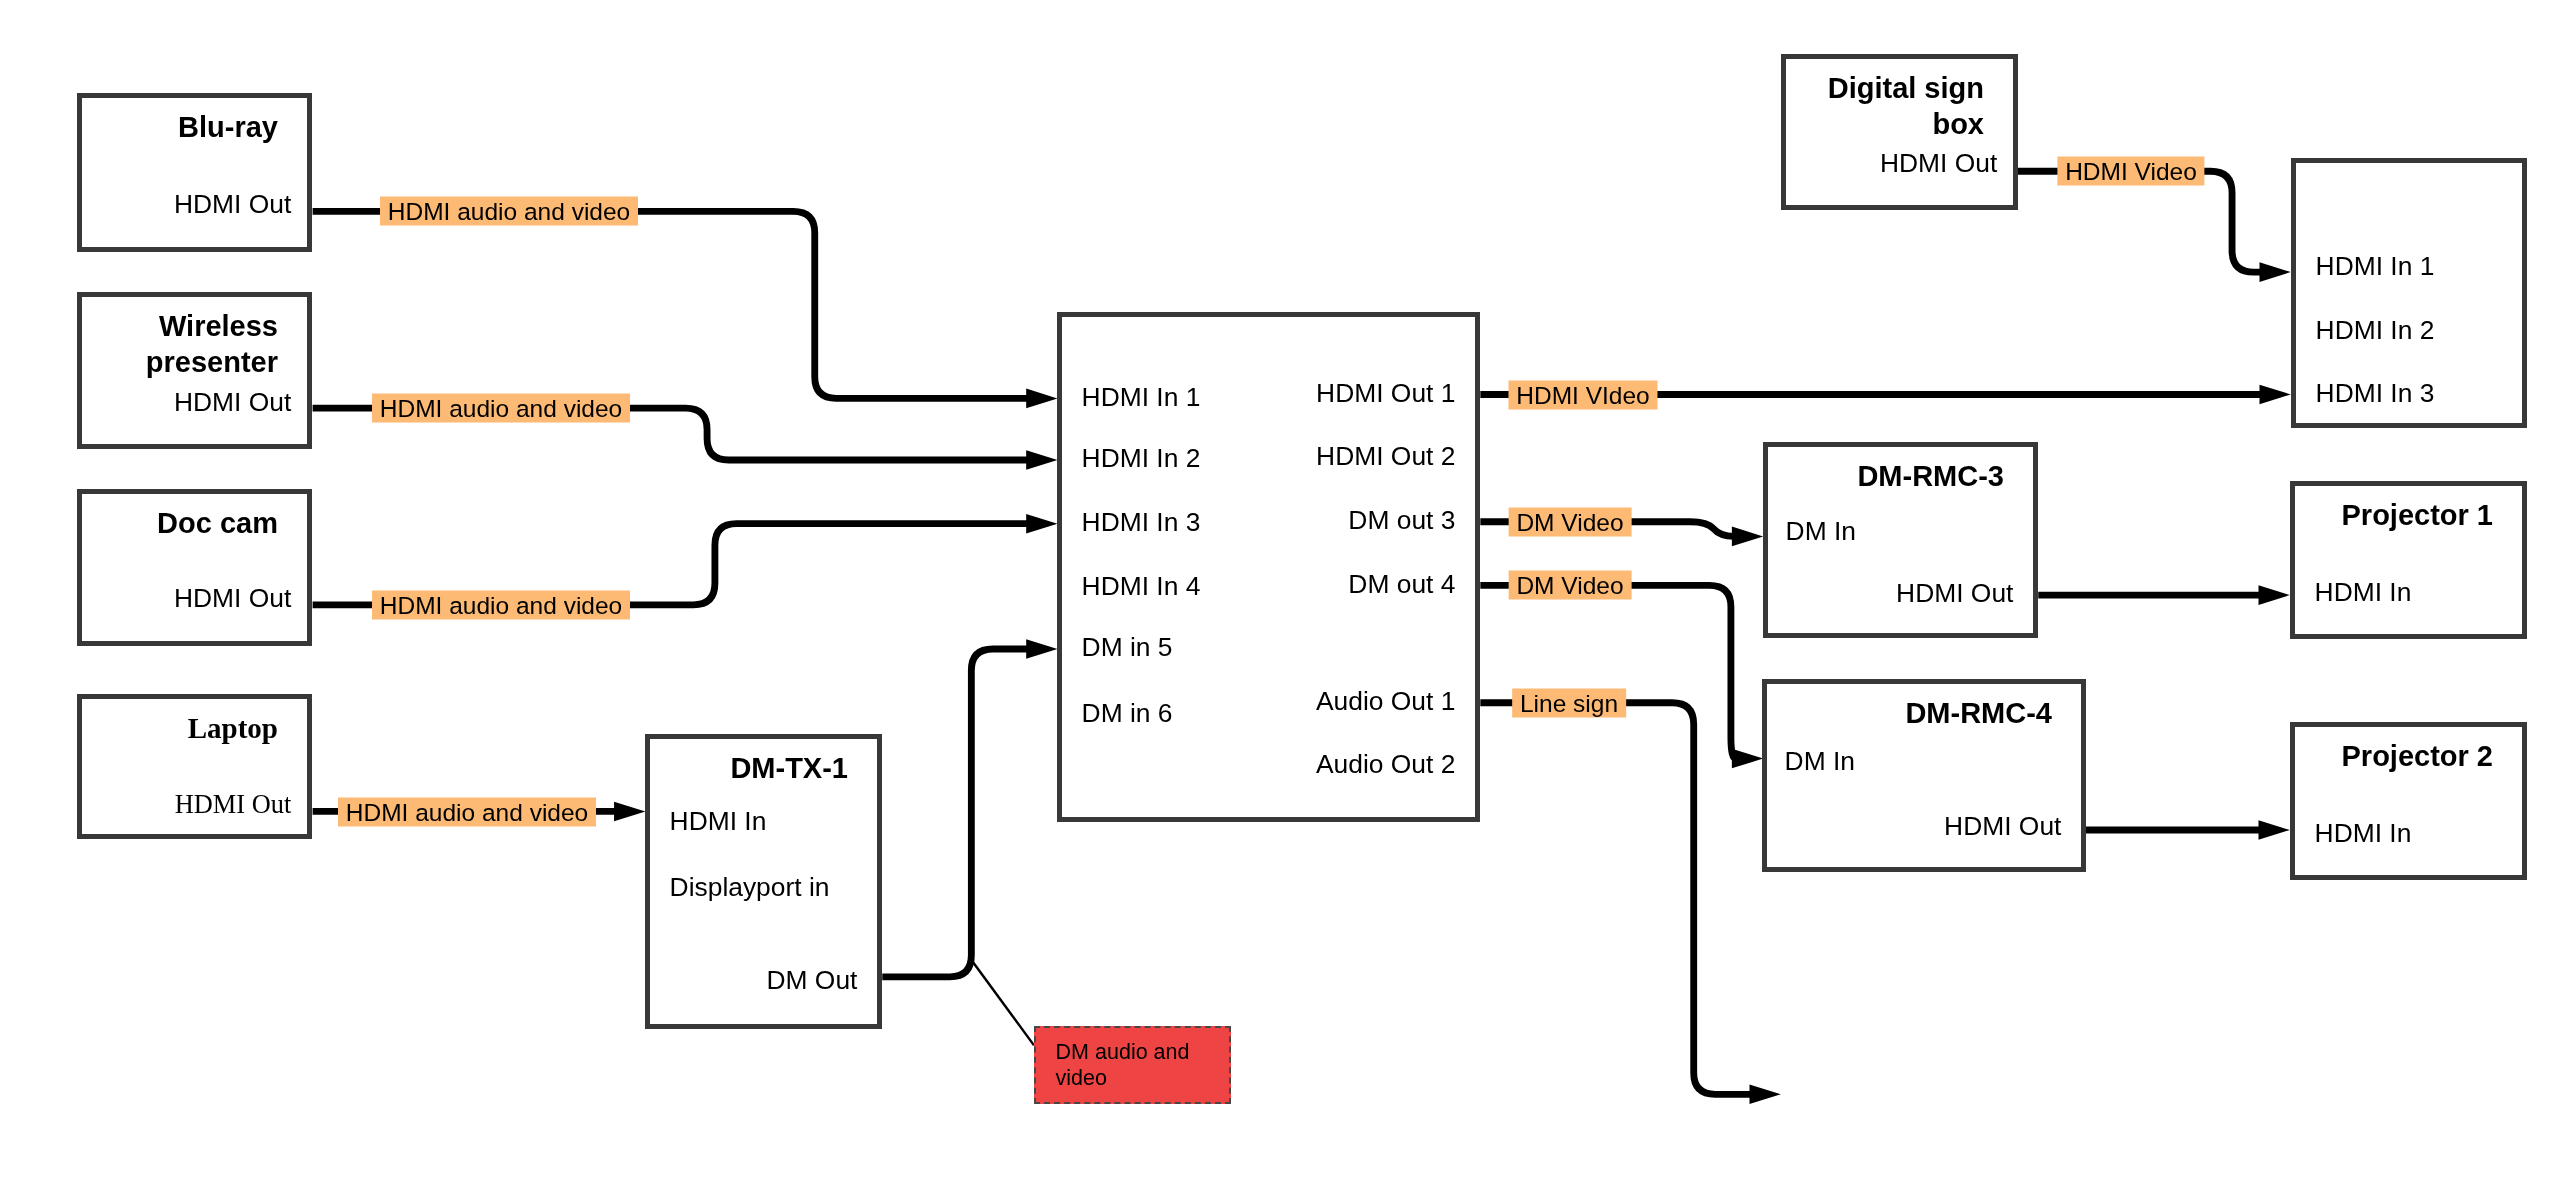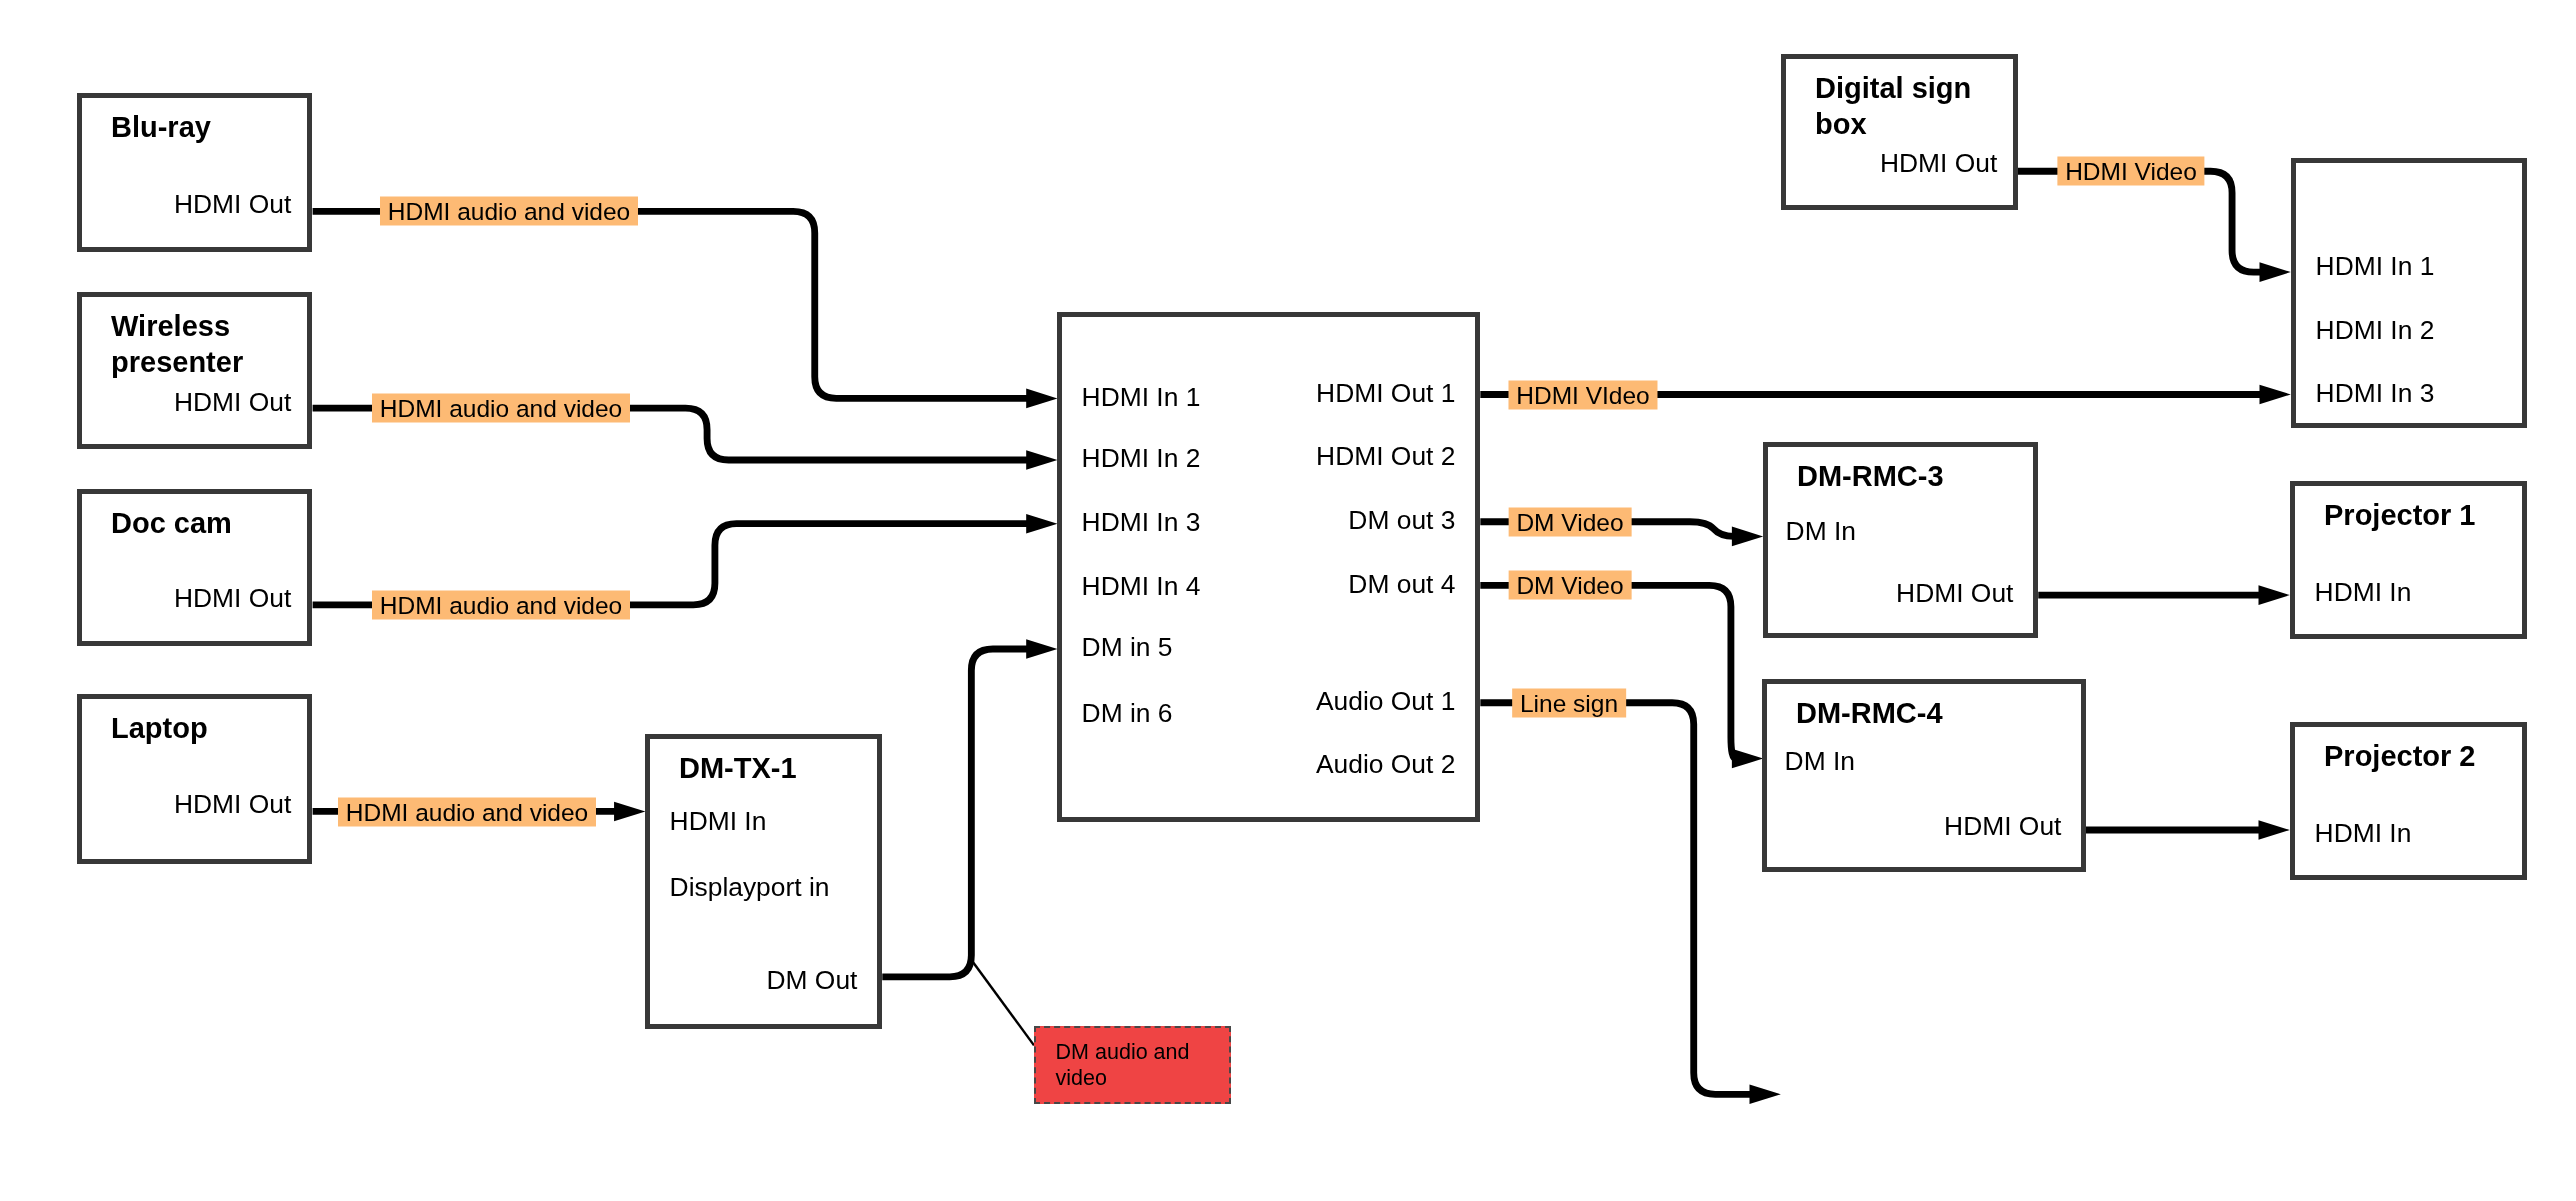--- a/index.html
+++ b/index.html
@@ -9,39 +9,39 @@
     overflow:hidden;
   }
   #wires{position:absolute;left:0;top:0;width:2576px;height:1201px;}
   .wire{fill:none;stroke:#000;stroke-width:7;}
   .arrow{fill:#000;stroke:none;}
   .leader{fill:none;stroke:#000;stroke-width:2.5;}
   .node{
     position:absolute;background:#fff;border:5.9px solid #383838;box-sizing:border-box;
   }
   .title{
-    position:absolute;top:10.8px;left:0;right:0;padding:0 29px;text-align:left;
+    position:absolute;top:10.8px;left:0;right:0;padding:0 29px;text-align:right;
     font-weight:bold;font-size:29px;line-height:36px;
   }
   .port{
     position:absolute;font-size:26.4px;line-height:29px;white-space:nowrap;
   }
   .wlabel{
     position:absolute;transform:translate(-50%,-50%);background:#fdba74;
     padding:0 7.8px;font-size:24.5px;line-height:29px;white-space:nowrap;
   }
   .note{
     position:absolute;border:2px dashed #474747;box-sizing:border-box;background:#ef4444;
     font-size:21.5px;line-height:26.4px;text-align:left;padding:10.8px 19.6px 0 19.6px;
   }
   
   #n-bluray   {left:77px;  top:93px;  width:235px; height:159px;}
   #n-wireless {left:77px;  top:292px; width:235px; height:157px;}
   #n-doccam   {left:77px;  top:489px; width:235px; height:157px;}
-  #n-laptop   {left:77px;  top:694px; width:235px; height:170px;}
+  #n-laptop   {left:77px;  top:694px; width:235px; height:145px;font-family:Liberation Serif, serif;}
   #n-dmtx1    {left:645px; top:734px; width:237px; height:295px;}
   #n-dm8x8    {left:1057px;top:312px; width:423px; height:510px;}
   #n-digital  {left:1781px;top:54px;  width:237px; height:156px;}
   #n-lobby    {left:2291px;top:158px; width:236px; height:270px;}
   #n-rmc3     {left:1763px;top:442px; width:275px; height:196px;}
   #n-proj1    {left:2290px;top:481px; width:237px; height:158px;}
   #n-rmc4     {left:1762px;top:679px; width:324px; height:193px;}
   #n-proj2    {left:2290px;top:722px; width:237px; height:158px;padding-left:24px;}
   #n-amp      {left:1781px;top:982px;width:242px; height:162px;}
   #annotation {left:1034px;top:1026px;width:197px;height:78px;}

